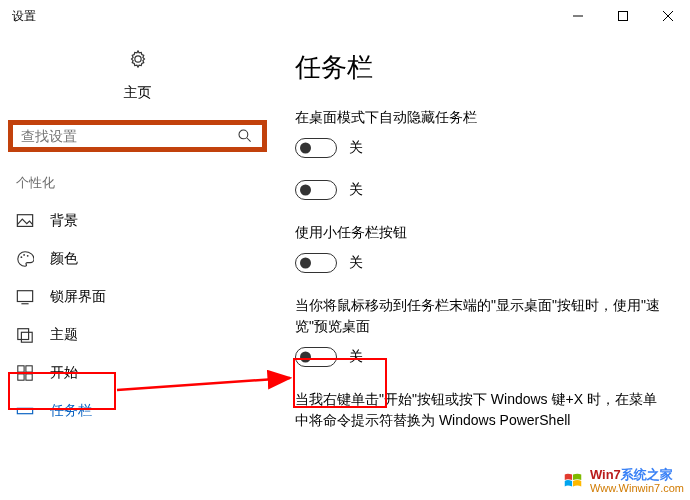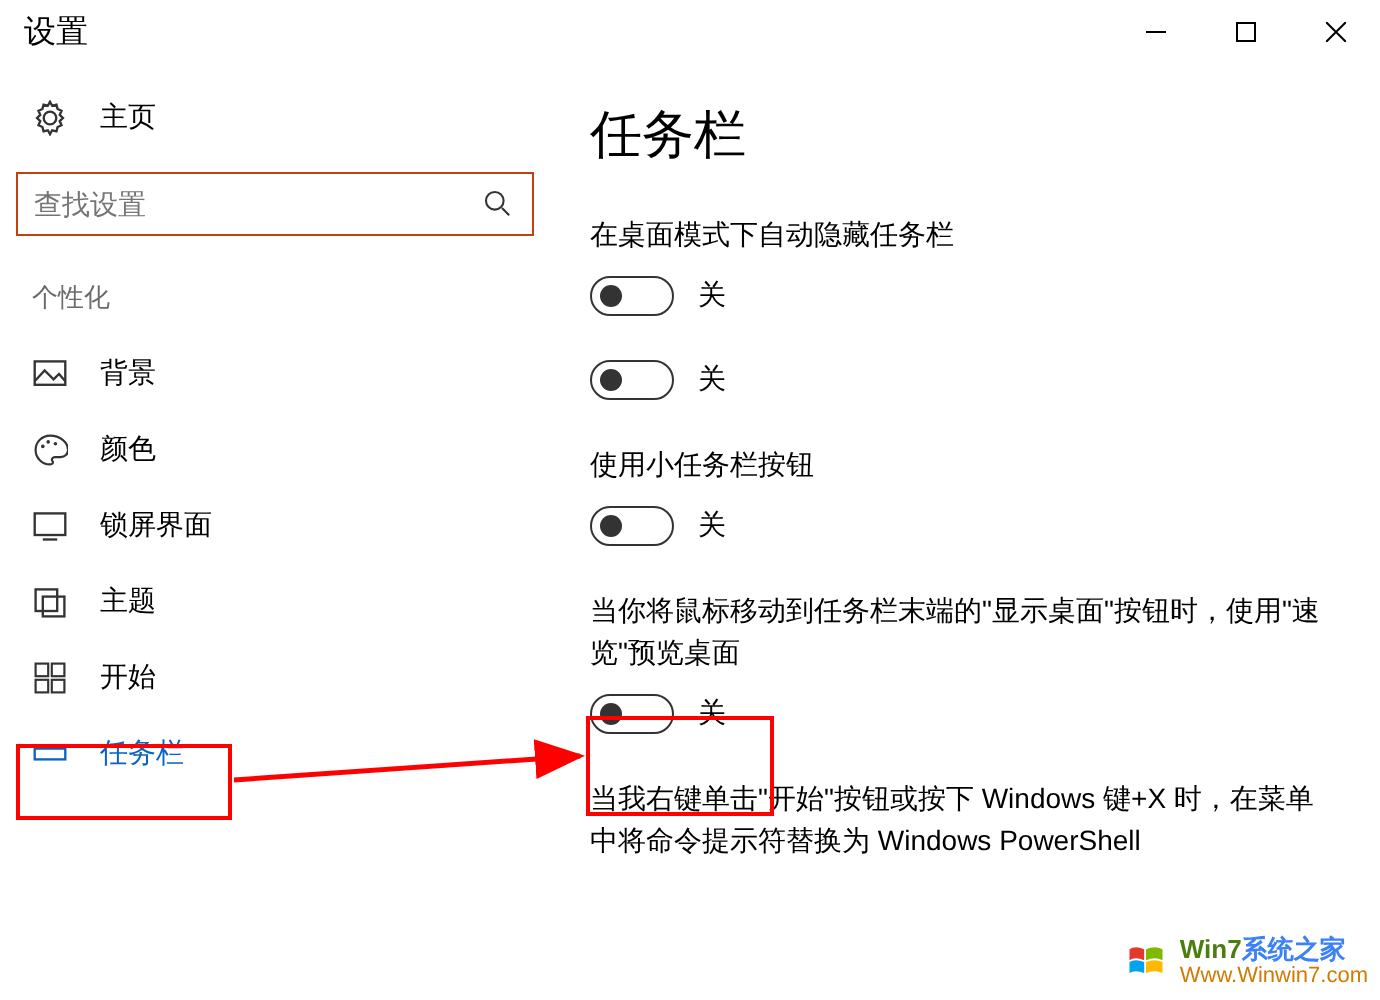--- a/index.html
+++ b/index.html
@@ -1,24 +1,24 @@
 <!DOCTYPE html>
 <html><head>
 <meta charset="utf-8">
 <style>
 * { box-sizing: border-box; margin: 0; padding: 0; }
 body { font-family: "Microsoft YaHei", "Segoe UI", sans-serif; font-size: 14px; color: #000; background: #fff; width: 690px; height: 500px; position: relative; overflow: hidden; }
 .title-bar { display: flex; align-items: center; height: 32px; padding: 0 0 0 12px; }
-.title-bar-text { font-size: 16px; }
+.title-bar-text { font-size: 12px; }
 .win-controls { margin-left: auto; display: flex; }
 .win-btn { width: 45px; height: 32px; display: flex; align-items: center; justify-content: center; color: #000; }
 .content { display: flex; height: calc(100% - 32px); }
 .sidebar { width: 275px; padding: 12px 8px 0 8px; }
-.home-row { display: flex; align-items: center; gap: 16px; padding: 6px 8px; margin-bottom: 12px; }
-.search-box { display: flex; align-items: center; border: 1px solid #c2410c; height: 32px; padding: 0 8px; margin-bottom: 18px; }
+.home-row { display: flex; align-items: center; gap: 16px; padding: 6px 8px; margin-bottom: 12px; flex-direction: column; }
+.search-box { display: flex; align-items: center; border: 5px solid #c2410c; height: 32px; padding: 0 8px; margin-bottom: 18px; }
 .search-input { flex: 1; border: none; outline: none; font-size: 14px; background: transparent; }
 .search-icon-wrap { width: 18px; height: 18px; display:flex; align-items:center; justify-content:center; }
 .group-label { color: #6b6b6b; font-size: 13px; padding: 4px 8px 10px 8px; }
 .sidebar-item { display: flex; align-items: center; gap: 16px; padding: 10px 8px; cursor: pointer; }
 .sidebar-item.selected { color: #0a63c2; }
 .sidebar-icon { width: 18px; height: 18px; display:flex; align-items:center; justify-content:center; flex-shrink:0; }
 .main { flex: 1; padding: 18px 22px 0 20px; overflow: hidden; }
 .page-title { font-size: 26px; font-weight: 400; margin-bottom: 22px; }
 .setting { margin-bottom: 22px; }
 .setting-label { font-size: 14px; margin-bottom: 10px; line-height: 1.5; }
@@ -31,21 +31,21 @@
 .toggle.off .knob { background: #333; left: 4px; }
 .toggle-text { font-size: 14px; }
 
 .annot-box-sidebar { position: absolute; left: 8px; top: 372px; width: 108px; height: 38px; border: 2px solid #ff0000; pointer-events: none; }
 .annot-box-main { position: absolute; left: 293px; top: 358px; width: 94px; height: 50px; border: 2px solid #ff0000; pointer-events: none; }
 .arrow-svg { position: absolute; left: 115px; top: 350px; pointer-events: none; }
 .watermark { position: absolute; right: 6px; bottom: 6px; display: flex; align-items: center; gap: 6px; font-size: 12px; }
 .watermark .flag { width: 22px; height: 22px; }
 .watermark .wt-text { display:flex; flex-direction:column; line-height:1.1; }
 .watermark .wt-title { font-weight: bold; font-size: 13px; }
-.watermark .wt-t1 { color:#4d7c0f;text-align:center; } .watermark .wt-t2 { color:#3b82f6; }
+.watermark .wt-t1 { color:#b91c1c;text-align:center; } .watermark .wt-t2 { color:#3b82f6; }
 .watermark .wt-url { color:#d07a00; font-size:11px; }
 </style>
 </head>
 <body>
 
 <div class="title-bar">
   <span class="title-bar-text">设置</span>
   <div class="win-controls">
     <div class="win-btn">
         <svg width="10" height="10">

